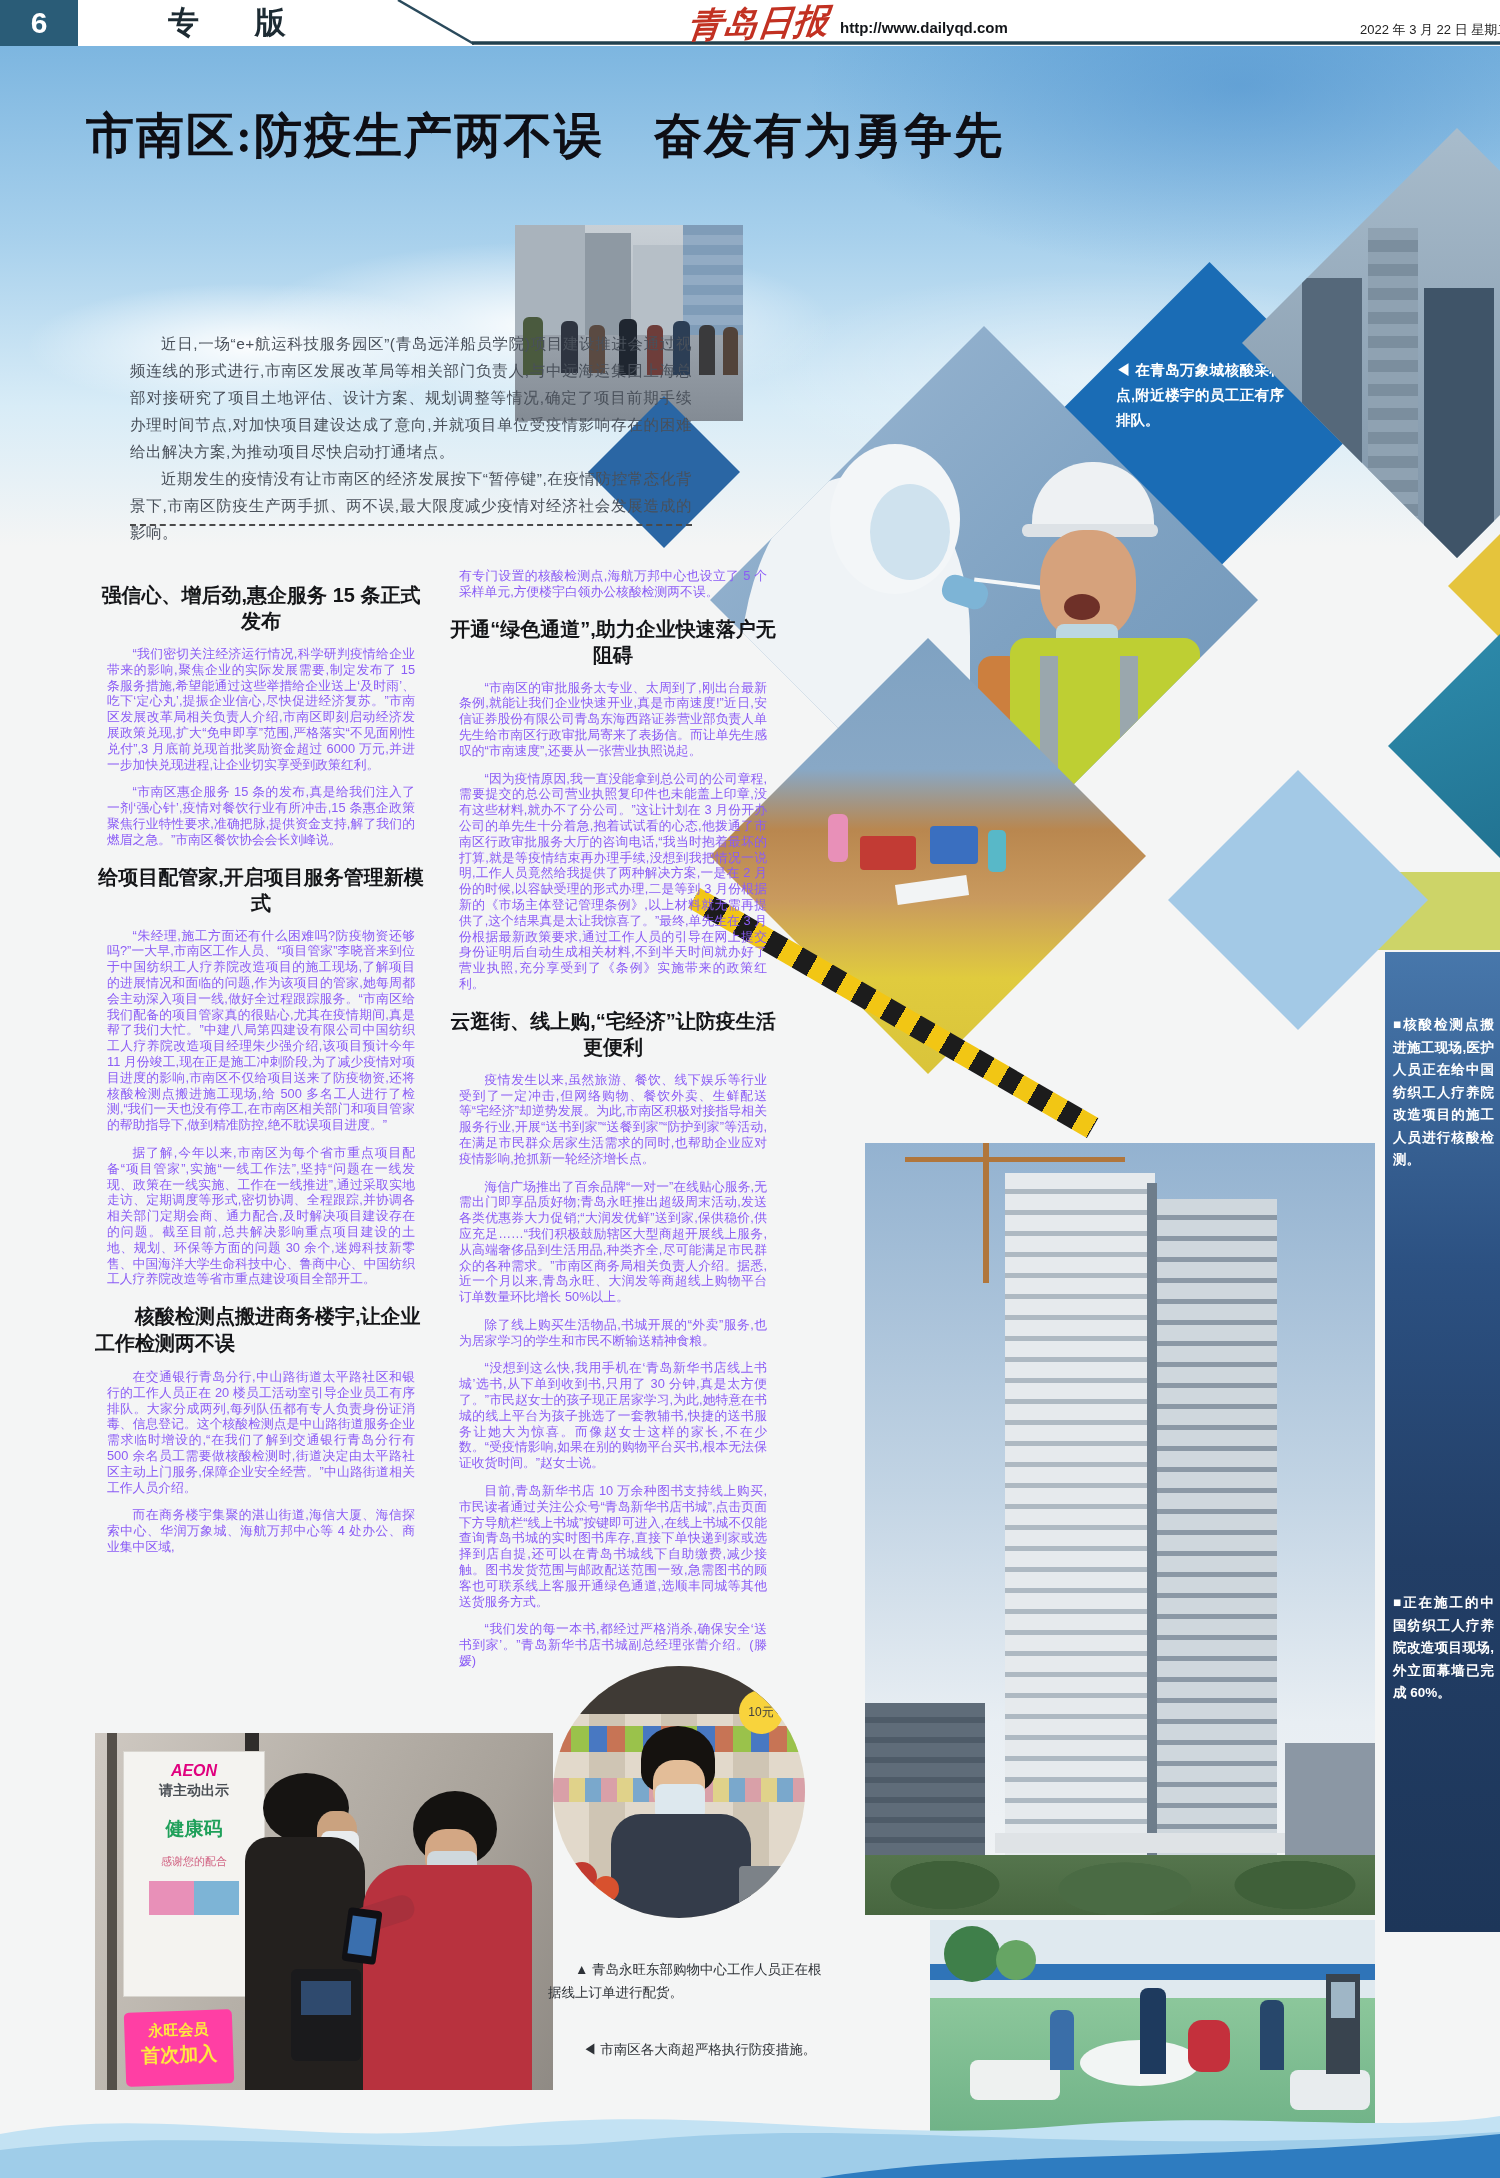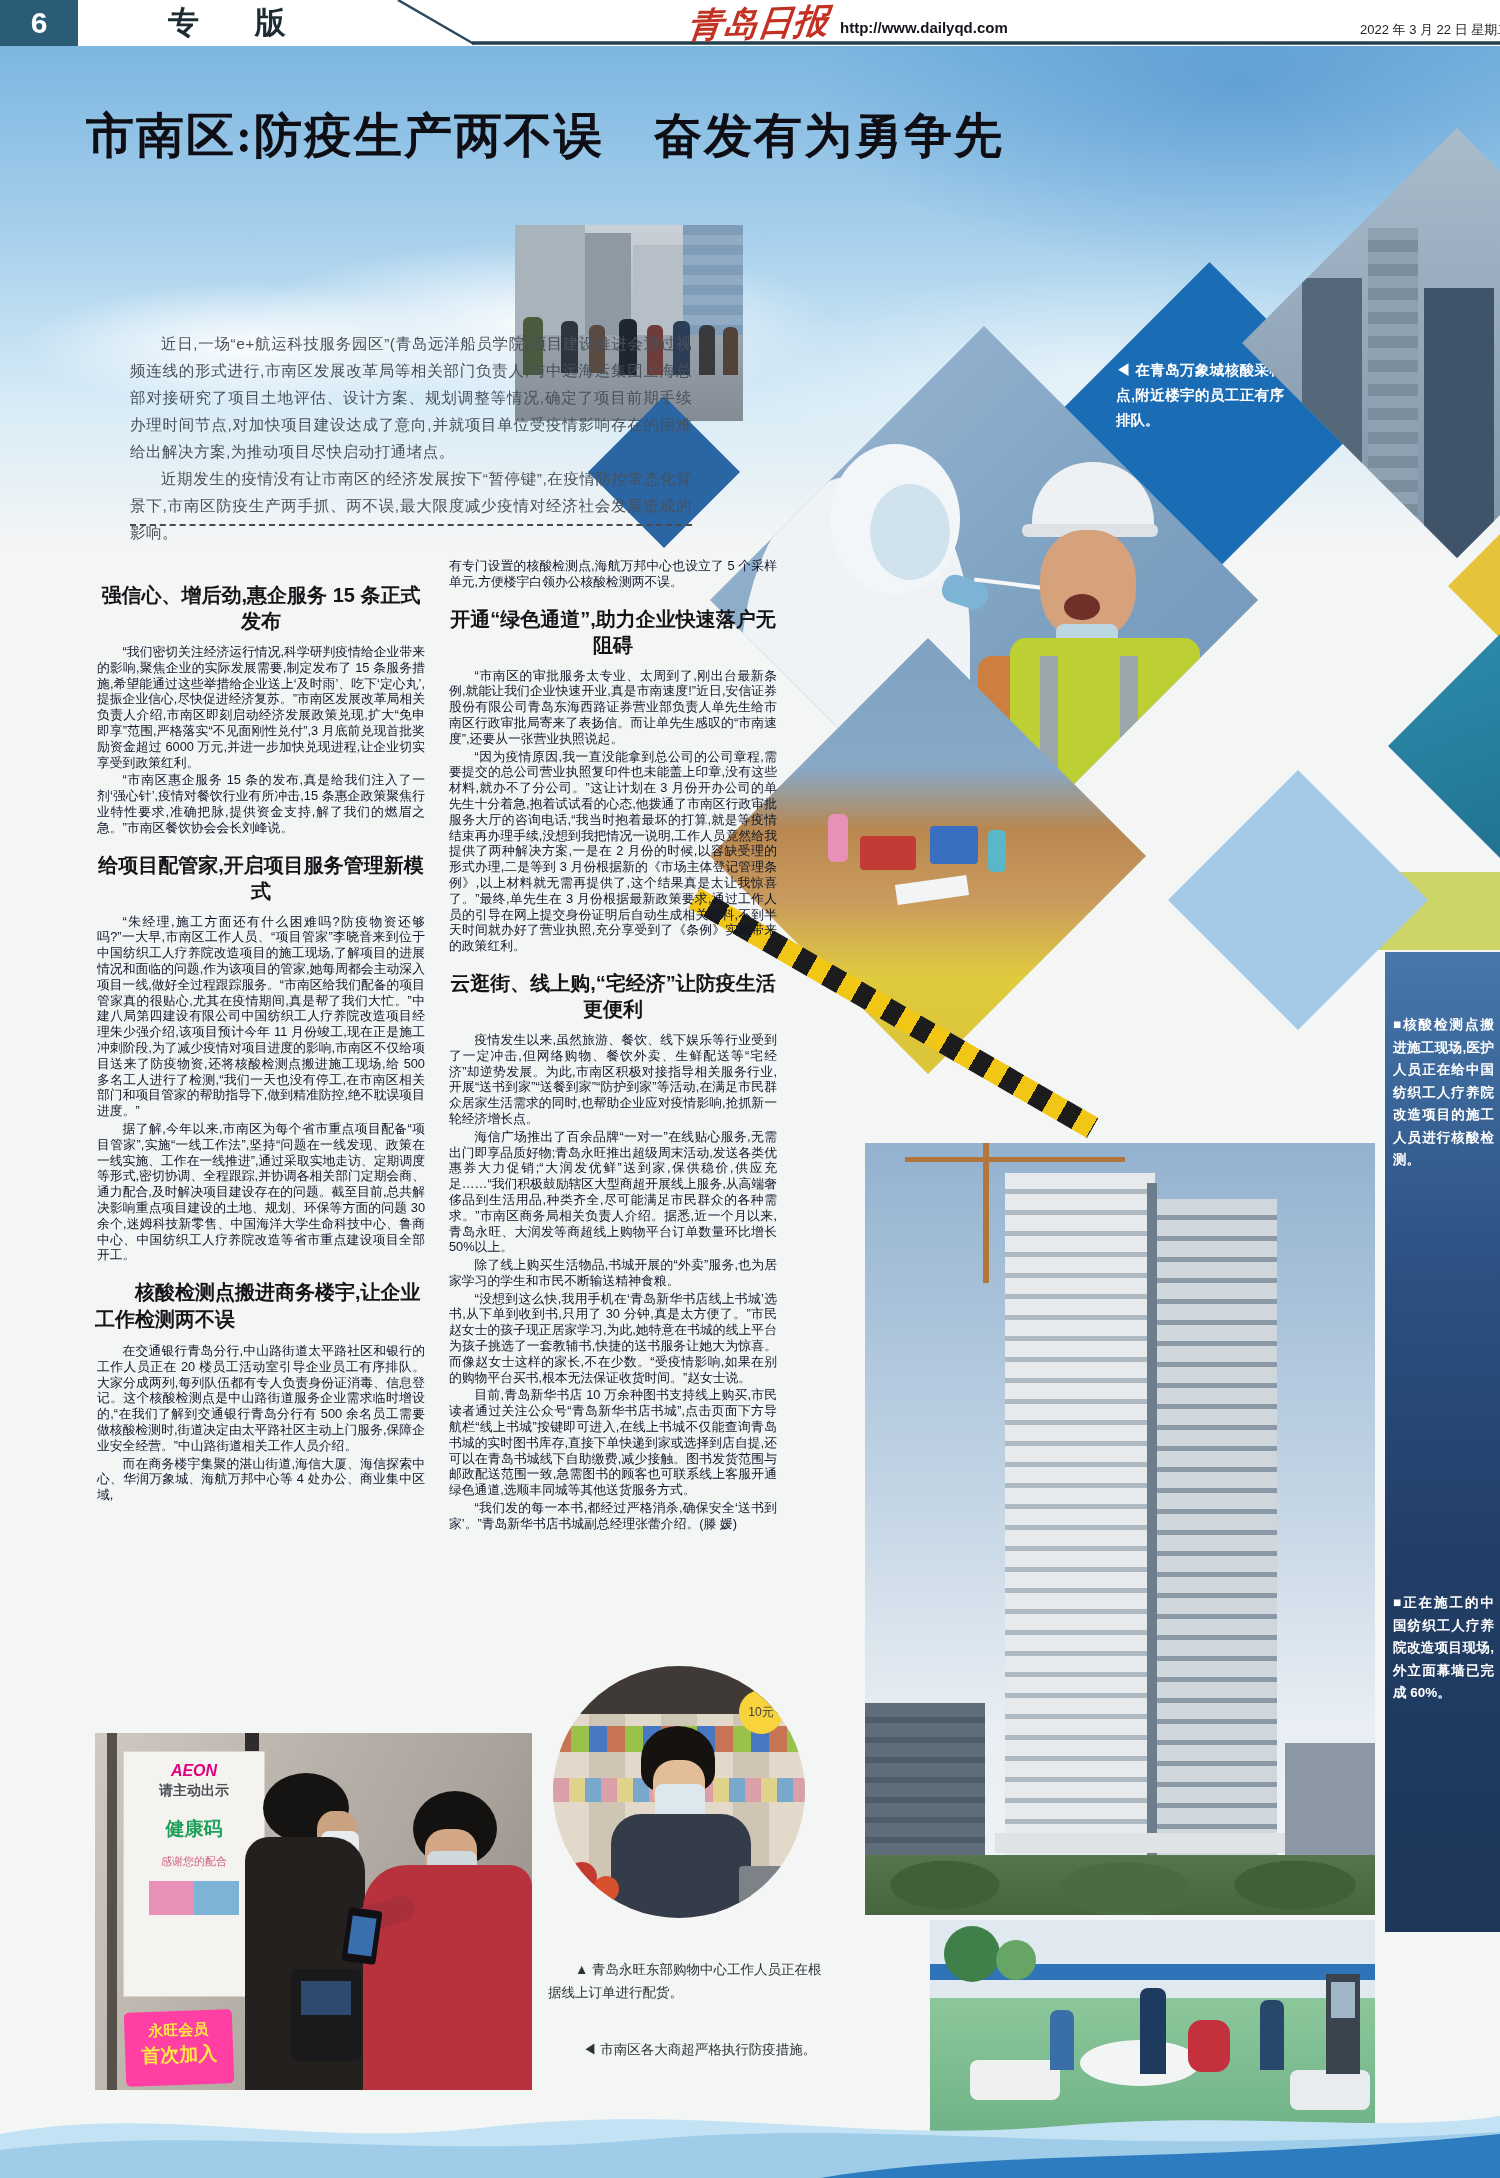--- a/index.html
+++ b/index.html
@@ -28,21 +28,21 @@
             font-size:48px;font-weight:900;color:#0e0e14;letter-spacing:2px;white-space:nowrap;margin:8px;}
   .intro{position:absolute;left:130px;top:330px;width:562px;z-index:10;}
   .intro p{margin:0;font-size:15.5px;line-height:27px;letter-spacing:.5px;color:#49505a;
            text-align:justify;text-indent:2em;}
   .dashes{position:absolute;left:130px;top:524px;width:562px;border-top:2px dashed #4a4a4a;z-index:10;}
   
   .col{position:absolute;top:556px;width:332px;z-index:10;}
   .col1{left:95px;} .col2{left:447px;}
   .col h2{font-size:20px;line-height:26px;font-weight:700;color:#141518;text-align:center;margin:16px 0 10px;}
   .col h2.hl3{text-align:left;text-indent:2em;line-height:27px;}
-  .col p{margin:2px;font-size:12.8px;line-height:15.8px;color:#0f172a;text-align:justify;text-indent:2em;}
+  .col p{margin:12px;font-size:12.8px;line-height:15.8px;color:#8b5cf6;text-align:justify;text-indent:2em;}
   .col p.cont{text-indent:0;}
   .col1 h2:first-child{margin-top:26px;}
   
   .dm{position:absolute;clip-path:polygon(50% 0,100% 50%,50% 100%,0 50%);}
   .cap-dm-text{position:absolute;left:64px;top:96px;width:168px;color:#fff;font-weight:700;
                font-size:14.5px;line-height:25px;text-align:justify;}
   .hazard{position:absolute;left:700px;top:888px;width:460px;height:23px;z-index:9;transform:rotate(30deg);
           transform-origin:0 0;background:repeating-linear-gradient(90deg,#f2c614 0 17px,#1c1c1c 17px 34px);}
   
   .strip{position:absolute;width:115px;z-index:3;}
@@ -196,21 +196,21 @@
     <div class="abs" style="left:40px;top:140px;width:90px;height:40px;background:#eef1f0;border-radius:8px;"></div>
     <div class="abs" style="left:360px;top:150px;width:80px;height:40px;background:#e8ecee;border-radius:8px;"></div>
     <div class="abs" style="left:210px;top:68px;width:26px;height:86px;background:#1e3a5e;border-radius:8px 8px 0 0;"></div>
     <div class="abs" style="left:258px;top:100px;width:42px;height:52px;background:#c4303c;border-radius:14px;"></div>
     <div class="abs" style="left:120px;top:90px;width:24px;height:60px;background:#3a6ea8;border-radius:8px 8px 0 0;"></div>
     <div class="abs" style="left:330px;top:80px;width:24px;height:70px;background:#27476b;border-radius:8px 8px 0 0;"></div>
     <div class="abs" style="left:396px;top:54px;width:34px;height:100px;background:#39444f;"></div>
     <div class="abs" style="left:401px;top:62px;width:24px;height:36px;background:#9fb6c6;"></div>
   </div>
 
-  <div class="ph" style="left:95px;top:1733px;width:437px;height:357px;z-index:2;background:linear-gradient(115deg,#cfc9c2 0%,#b7b1a9 40%,#a8a29a 70%,#8f8a84 100%);">
+  <div class="ph" style="left:95px;top:1733px;width:437px;height:357px;z-index:2;background:linear-gradient(115deg,#cfc9c2 0%,#b7b1a9 40%,#a8a29a 70%,#8f8a84 100%);padding-left:21px;">
     <div class="abs" style="left:12px;top:0;width:10px;height:357px;background:#55504a;"></div>
     <div class="abs" style="left:150px;top:0;width:14px;height:357px;background:#2f2d2b;"></div>
     <div class="abs" style="left:28px;top:18px;width:140px;height:244px;background:#f4f3f0;border:1px solid #d8d5cf;text-align:center;">
       <div style="margin-top:10px;color:#e0007f;font-weight:700;font-style:italic;font-size:16px;">AEON</div>
       <div style="margin-top:2px;color:#4a4f55;font-size:14px;font-weight:700;">请主动出示</div>
       <div style="margin-top:16px;color:#1fa05a;font-size:19px;font-weight:700;">健康码</div>
       <div style="margin-top:12px;color:#d06080;font-size:11px;">感谢您的配合</div>
       <div style="margin:12px auto 0;width:90px;height:34px;background:linear-gradient(90deg,#e890b8 0 45px,#7db4d6 45px 90px);"></div>
     </div>
     <div class="abs" style="left:168px;top:40px;width:86px;height:70px;background:#161412;border-radius:50%;"></div>

